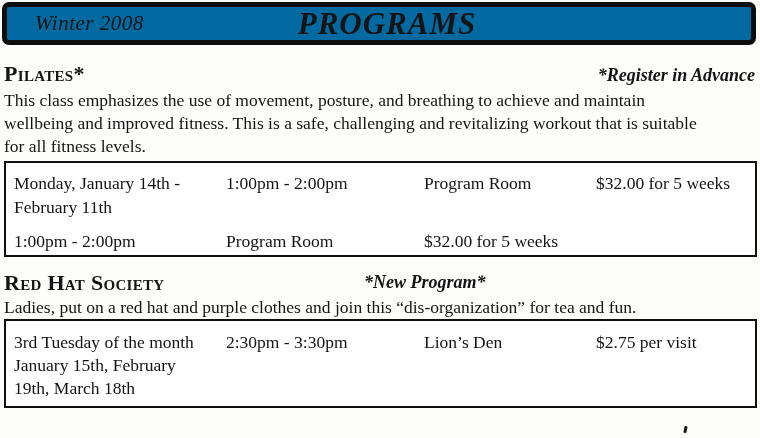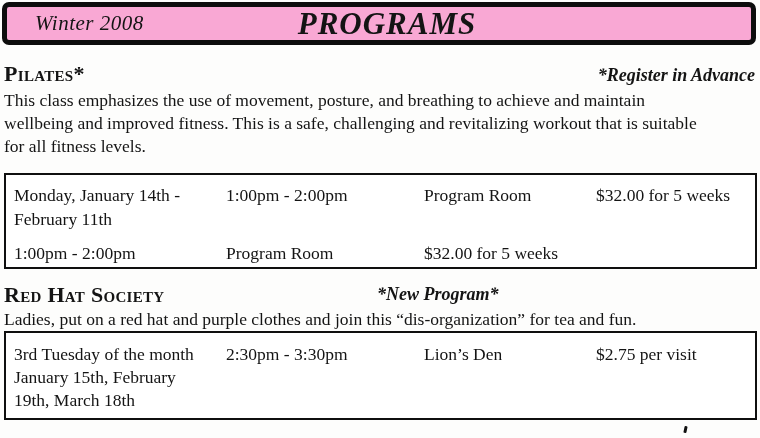--- a/index.html
+++ b/index.html
@@ -8,21 +8,21 @@
     background:#fdfdfc;
     font-family:"Liberation Serif", serif;
     color:#141414;
     position:relative;
     overflow:hidden;
   }
   
   .banner{
     position:absolute;left:2px;top:2px;right:4px;height:33px;
     border:5px solid #0d0d0d;border-radius:7px;
-    background:#f9a8d4;
+    background:#0369a1;
     display:flex;align-items:center;
   }
   .banner .issue{
     font-style:italic;font-size:21px;margin-left:28px;letter-spacing:.5px;
   }
   .banner .title{
     position:absolute;left:0;right:0;text-align:center;
     font-weight:bold;font-style:italic;font-size:31px;letter-spacing:1px;padding-left:16px;
   }
   .banner .page{
@@ -32,33 +32,33 @@
   .content{position:absolute;left:4px;right:5px;top:46px;}
   .sec-head{
     display:flex;align-items:baseline;position:relative;gap:28px;
   }
   .sec1-head{margin-top:17px;}
   .sec-title{
     font-weight:bold;font-variant:small-caps;font-size:22px;line-height:22px;
     letter-spacing:.3px;
   }
   .badge{
-    font-weight:bold;font-style:italic;font-size:18px;margin-left:13px;
+    font-weight:bold;font-style:italic;font-size:18px;
   }
   .badge-right{margin-left:auto;text-align:right;}
   .badge-mid{position:absolute;left:360px;bottom:1px;}
   .desc{font-size:17.5px;line-height:23px;margin-top:3px;}
   .desc .line{display:block;white-space:nowrap;}
   
   .sched{
     border:2px solid #0f0f0f;
     background:#fff;
     width:749px;
   }
-  .sched1{margin-top:15px;}
+  .sched1{margin-top:3px;}
   .sched2{height:85px;}
   .srow{
     display:grid;
     grid-template-columns:212px 198px 172px 1fr;
     font-size:17.5px;line-height:24px;
   }
   .sched1 .srow{padding:8px 0 2px 0;}
   .sched2 .srow{padding:10px 0 4px 0;line-height:23px;}
   .cell{padding-left:8px;}
   .cell-date{max-width:200px;}

